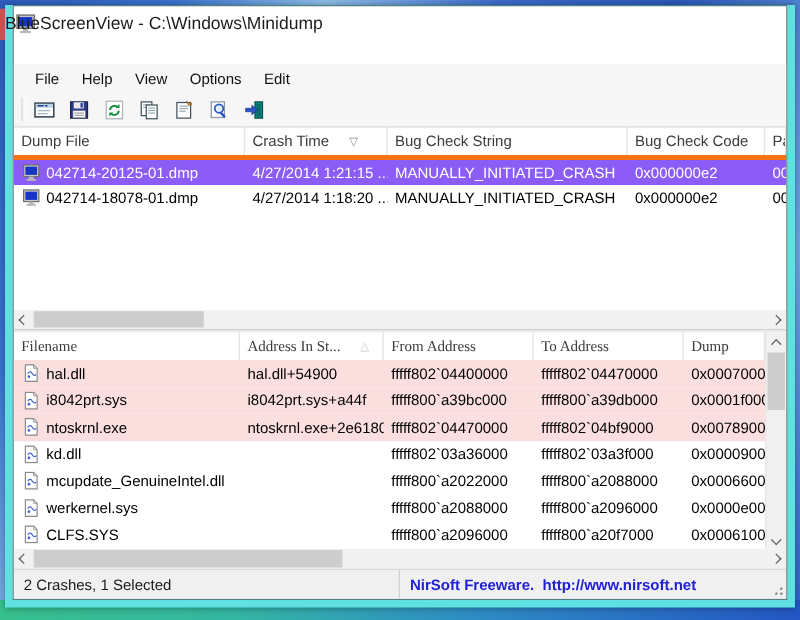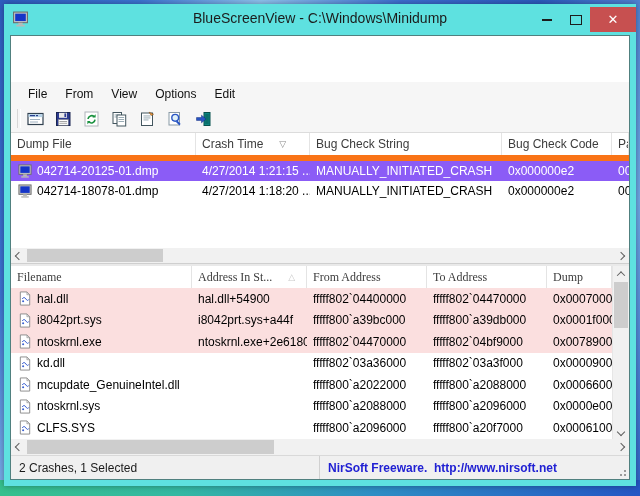--- a/index.html
+++ b/index.html
@@ -13,21 +13,21 @@
     position:absolute;inset:0;
     background:linear-gradient(115deg,#2f5dc0 0%,#3c74d2 16%,#8fc3ee 30%,#3e6ed0 46%,#2c5abe 62%,#6fa8e4 84%,#2f62c8 100%);
   }
   .desktop-bottom{
     position:absolute;left:0;right:0;bottom:0;height:16px;
     background:linear-gradient(90deg,#36c08d 0%,#34b8a2 28%,#2e8ec4 58%,#2456c4 100%);
   }
   
   .window{
     position:absolute;top:4px;left:4px;right:4px;bottom:10px;
-    background:#5ee1e0;display:flex;flex-direction:column;
+    background:#5ee1e0;display:flex;flex-direction:row;
     box-shadow:0 0 6px rgba(0,0,0,.35);
   }
   .titlebar{position:relative;height:31px;flex:none;}
   .app-icon{position:absolute;left:8px;top:7px;width:17px;height:16px;}
   .title{
     position:absolute;left:0;right:0;top:6px;text-align:center;
     font-size:14px;color:#1c1c1c;white-space:pre;
   }
   .controls{position:absolute;right:0;top:3px;display:flex;align-items:stretch;height:25px;}
   .ctl{display:flex;align-items:center;justify-content:center;cursor:default;}
@@ -48,21 +48,21 @@
   .toolbar{
     flex:none;height:27px;background:#f6f6f6;border-bottom:1px solid #dcdcdc;
     display:flex;align-items:center;padding-left:4px;position:relative;
   }
   .toolbar::before{content:"";position:absolute;left:6px;top:4px;bottom:4px;width:2px;
     border-left:1px solid #d7d7d7;border-right:1px solid #fff;}
   .tb-btn{width:25px;height:22px;display:flex;align-items:center;justify-content:center;margin-left:3px;background:transparent;border:0;padding:0;}
   .tb-btn:first-of-type{margin-left:8px;}
   .tb-btn svg{width:17px;height:16px;}
   
-  .lv-header{display:flex;flex:none;height:22px;background:#fff;border-bottom:6px solid #f97316;}
+  .lv-header{display:flex;flex:none;height:22px;background:#fff;border-bottom:4px solid #f97316;}
   .hcell{
     display:flex;align-items:center;font-size:12px;color:#3c3c3c;
     border-right:1px solid #e4e4e4;padding-left:6px;box-sizing:border-box;overflow:hidden;white-space:nowrap;
   }
   .sort-ind{font-size:9px;margin-left:16px;}
   .sort-ind.desc{color:#8a8a8a;}
   .sort-ind.asc{color:#c9c9c9;}
   .lv-row{display:flex;align-items:center;font-size:12px;color:#000;}
   .cell{display:flex;align-items:center;padding-left:6px;box-sizing:border-box;overflow:hidden;white-space:nowrap;flex:none;}
   .row-icon{width:16px;height:15px;margin-right:4px;flex:none;display:inline-flex;}
@@ -145,21 +145,21 @@
           <span class="max-glyph"></span>
         </div>
       <div class="ctl close">✕</div>
     </div>
   </div>
 
   <div class="client">
 
     <div class="menubar">
       <span class="menu-item">File</span>
-      <span class="menu-item">From</span>
+      <span class="menu-item">Help</span>
       <span class="menu-item">View</span>
       <span class="menu-item">Options</span>
       <span class="menu-item">Edit</span>
     </div>
 
     <div class="toolbar">
       <button class="tb-btn">
         <svg viewBox="0 0 17 16">
             <rect x="1" y="2.5" width="15" height="11" fill="#fff" stroke="#30404f" stroke-width="1.2"></rect>
             <rect x="1.6" y="3.1" width="13.8" height="3" fill="#b8d4e8"></rect>
@@ -401,21 +401,21 @@
           <div class="lv-row">
             <div class="cell c0">
               <span class="row-icon">
                 <svg viewBox="0 0 16 16">
                   <path d="M3 1h7l3 3v11H3z" fill="#fff" stroke="#8a8a8a"></path>
                   <path d="M10 1v3h3z" fill="#e2e2e2" stroke="#8a8a8a" stroke-width=".6"></path>
                   <path d="M5 8.5c1.2-2 2.8-2 4 0s2.3 2 3.2.4" stroke="#3a5fd0" stroke-width="1" fill="none"></path>
                   <circle cx="6" cy="11" r="1.1" fill="#3a5fd0"></circle>
                 </svg>
               </span>
-              <span>ntoskrnl.sys</span>
+              <span>werkernel.sys</span>
             </div>
             <div class="cell c1"></div>
             <div class="cell c2">fffff800`a2088000</div>
             <div class="cell c3">fffff800`a2096000</div>
             <div class="cell c4">0x0000e000</div>
           </div>
           <div class="lv-row">
             <div class="cell c0">
               <span class="row-icon">
                 <svg viewBox="0 0 16 16">

